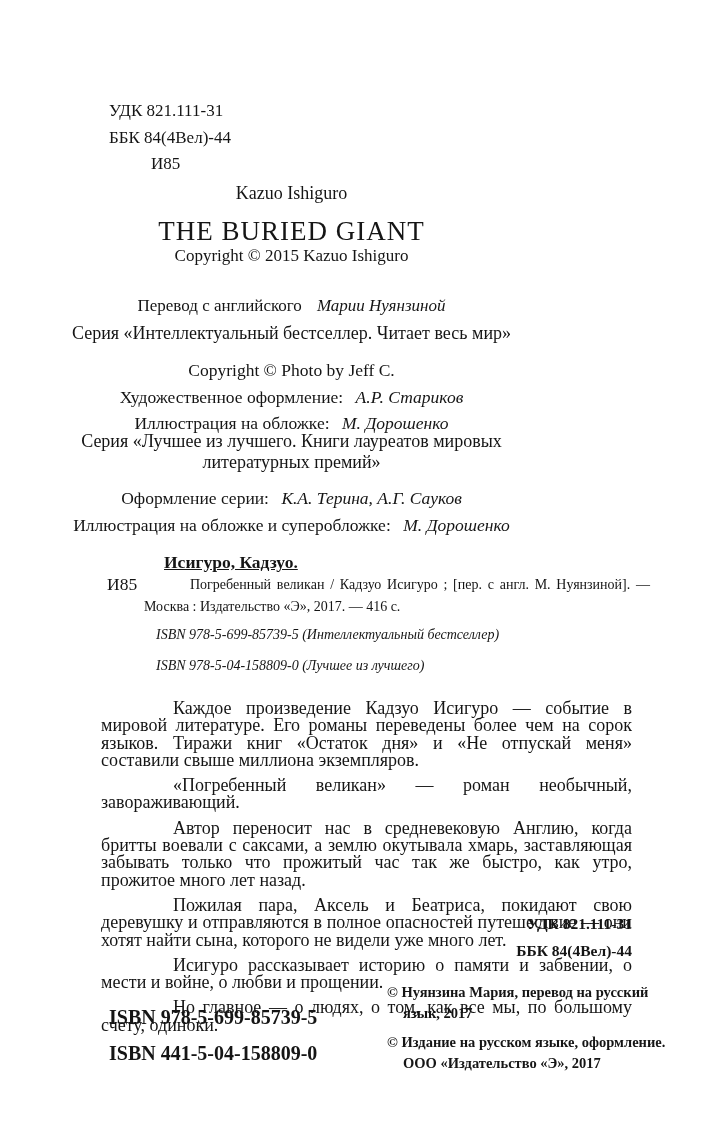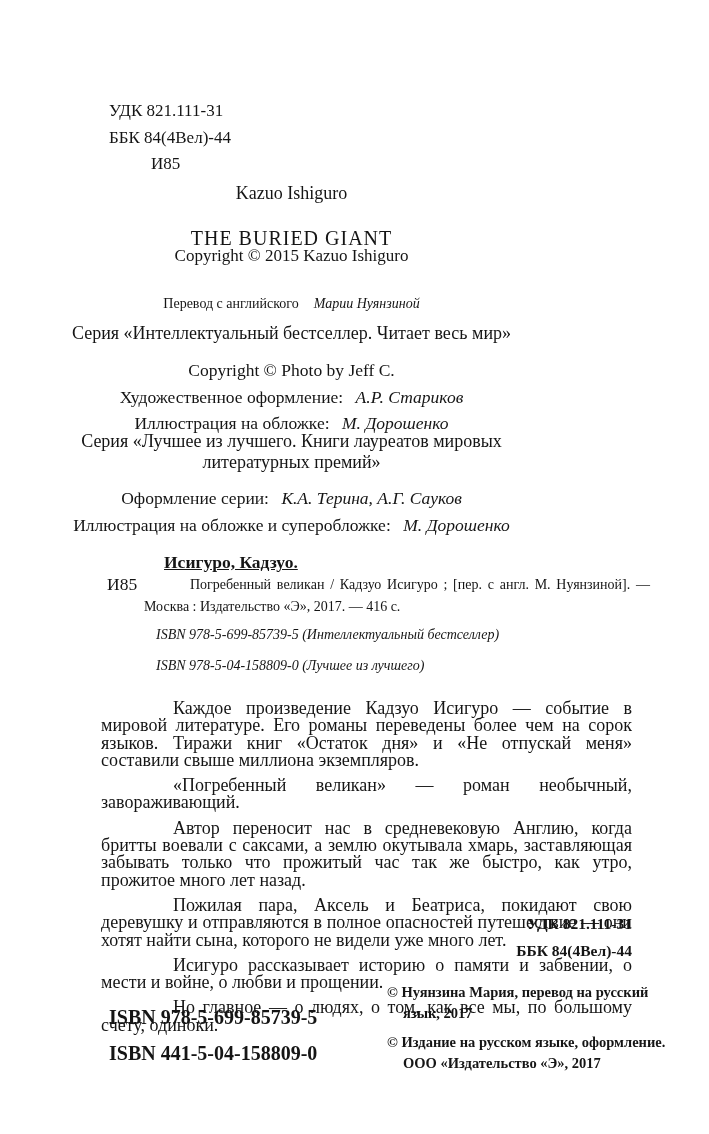--- a/index.html
+++ b/index.html
@@ -18,24 +18,24 @@
   }
   .abs { position: absolute; }
   .centered { left: 0; width: 567px; text-align: center; }
   .it { font-style: italic; }
   .b { font-weight: bold; }
 
   .codes-top { left: 93px; top: 86px; font-size: 17px; line-height: 18.5px; white-space: nowrap; }
   .codes-top .code-indent { margin-left: 42px; }
 
   .title-author { top: 171px; font-size: 18px; }
-  .title-main   { top: 215px; font-size: 20px; letter-spacing: 1px; }
+  .title-main   { top: 204px; font-size: 27px; letter-spacing: 1px; }
   .title-copy   { top: 234px; font-size: 17px; }
 
-  .translation  { top: 284px; font-size: 14px; }
+  .translation  { top: 284px; font-size: 17px; }
   .translation .it { margin-left: 7px; }
 
   .series1      { top: 311px; font-size: 18px; }
 
   .credits1     { top: 345px; font-size: 17.5px; line-height: 18.6px; }
   .credits2     { top: 473px; font-size: 17.5px; line-height: 18.6px; }
 
   .series2-wrap { top: 415px; }
   .series2 {
     width: 470px; margin: 0 auto; text-align: center;

